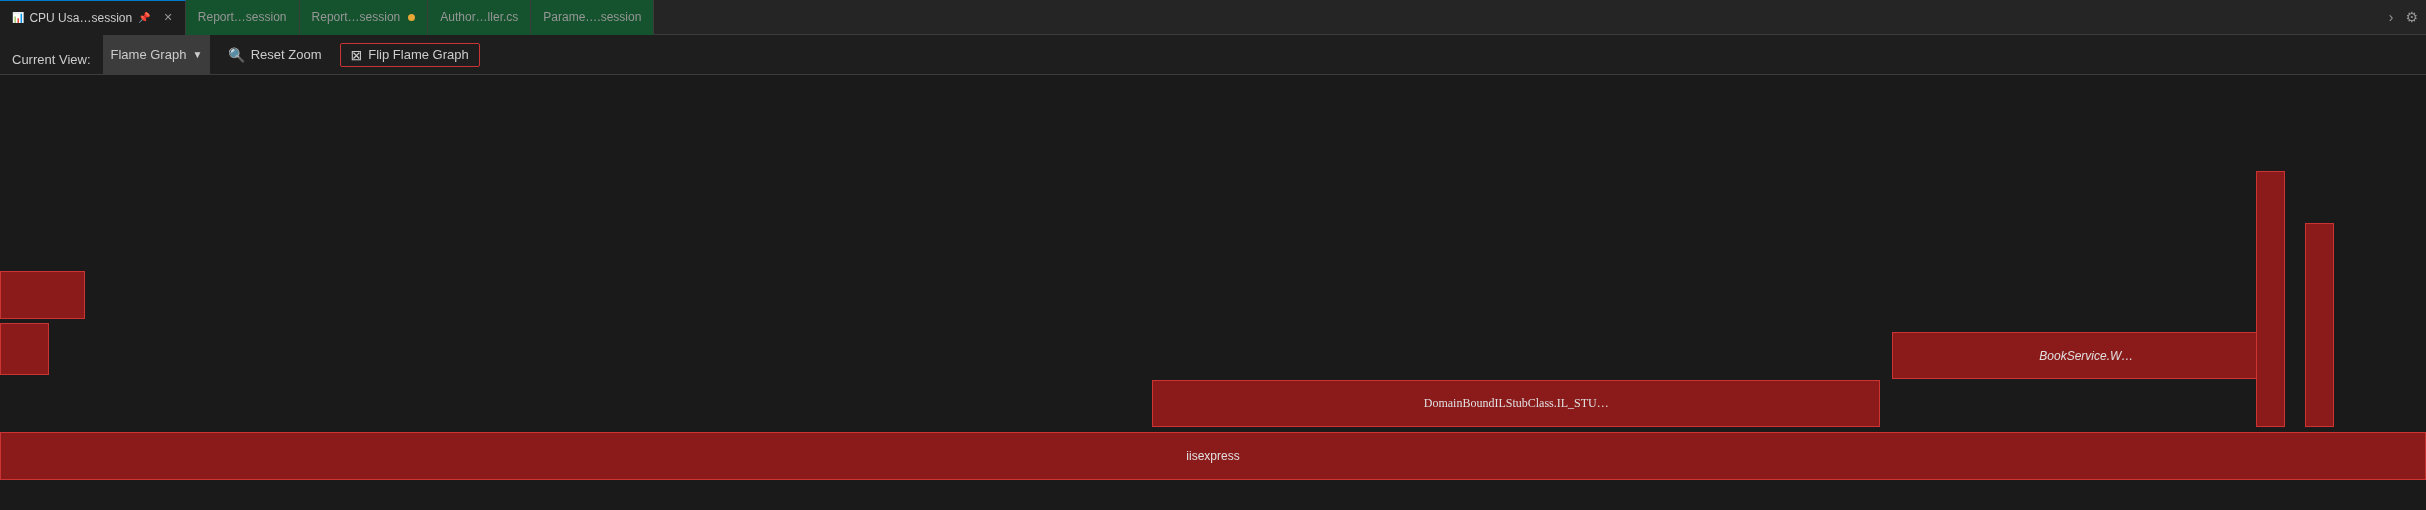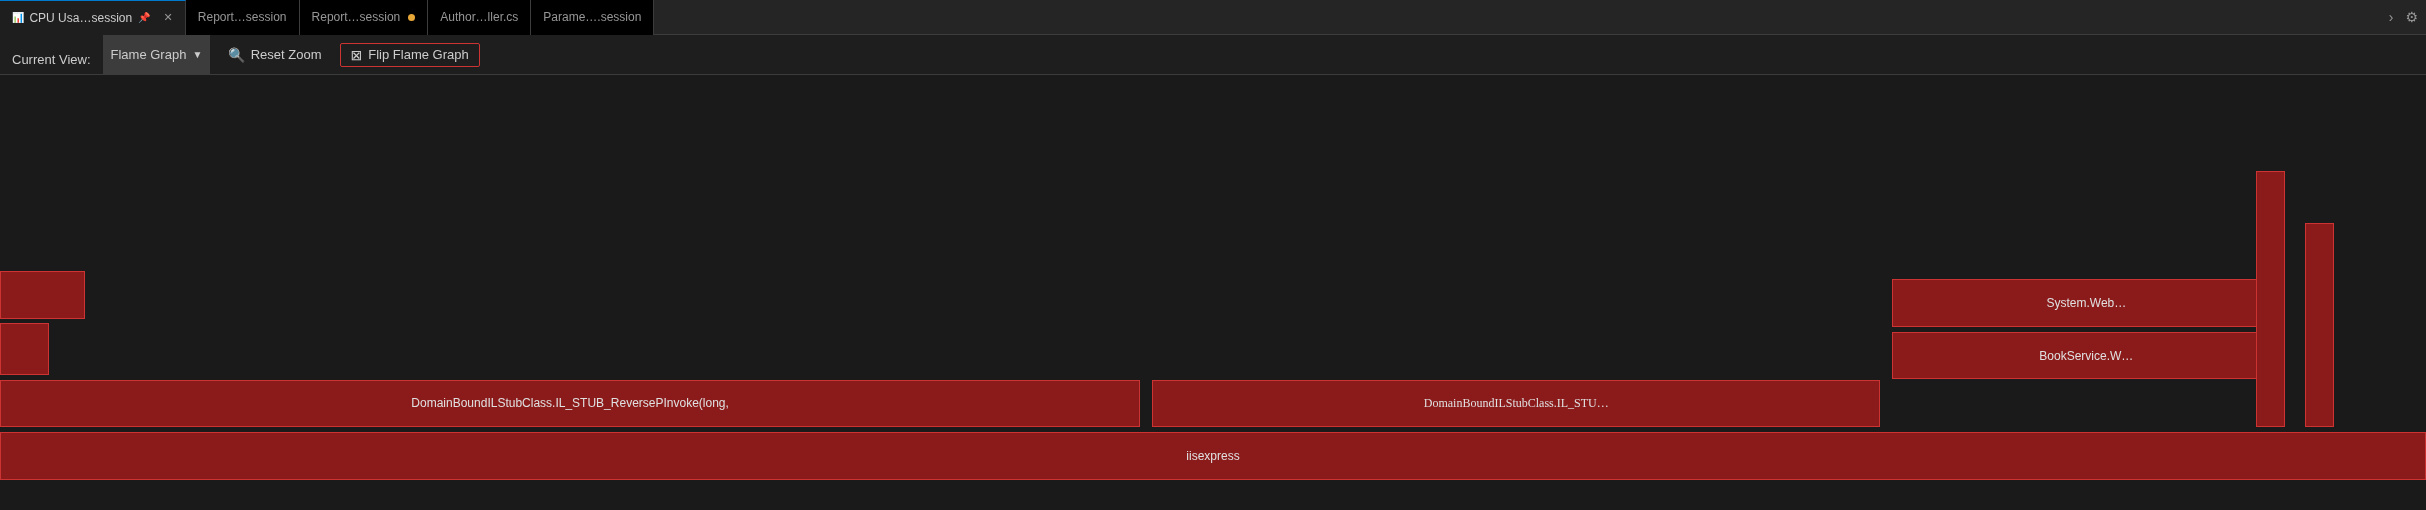--- a/index.html
+++ b/index.html
@@ -27,21 +27,21 @@
       display: flex;
       align-items: center;
       height: 35px;
       padding: 0 12px;
       font-size: 12px;
       color: #969696;
       border-right: 1px solid #3c3c3c;
       cursor: pointer;
       white-space: nowrap;
       position: relative;
-      background: #000000;
+      background: #14532d;
     }
 
     .tab.active {
       background: #1e1e1e;
       color: #cccccc;
       border-top: 1px solid #007acc;
     }
 
     .tab .tab-icon {
       margin-right: 5px;
@@ -229,39 +229,33 @@
     <span>Flip Flame Graph</span>
   </div>
 </div>
 
 <div class="flame-area">
 
   <div class="flame-bar" style="left:0%;top:82%;width:100%;height:11%;text-align:center;">
     <span>iisexpress</span>
   </div>
 
-  <div class="flame-bar" style="left:0%;top:70%;width:47%;height:11%;">
-    <span>DomainBoundILStubClass.IL_STUB_ReversePInvoke(long,</span>
-  </div>
 
   <div class="flame-bar" style="left:47.5%;top:70%;width:30%;height:11%;font-family:Liberation Serif, serif;">
     <span>DomainBoundILStubClass.IL_STU…</span>
   </div>
 
 
   <div class="flame-bar no-text" style="left:0%;top:45%;width:3.5%;height:11%;">
   </div>
   <div class="flame-bar no-text" style="left:0%;top:57%;width:2%;height:12%;">
   </div>
 
-  <div class="flame-bar" style="left:78%;top:47%;width:16%;height:11%;">
-    <span>System.Web…</span>
-  </div>
-
-  <div class="flame-bar" style="left:78%;top:59%;width:16%;height:11%;">
+
+  <div class="flame-bar" style="left:78%;top:59%;width:16%;height:11%;font-style:italic;">
     <span>BookService.W…</span>
   </div>
 
   <div class="flame-bar no-text" style="left:93%;top:22%;width:1.2%;height:59%;">
   </div>
   <div class="flame-bar no-text" style="left:95%;top:34%;width:1.2%;height:47%;">
   </div>
 
 </div>
 

